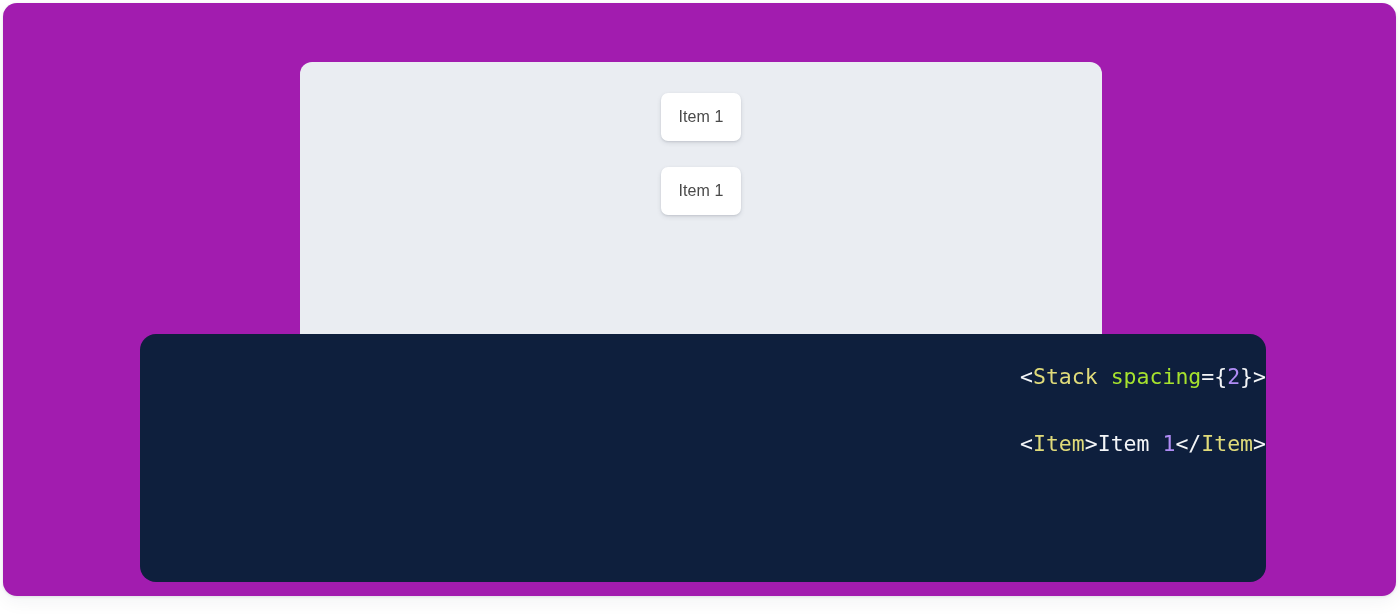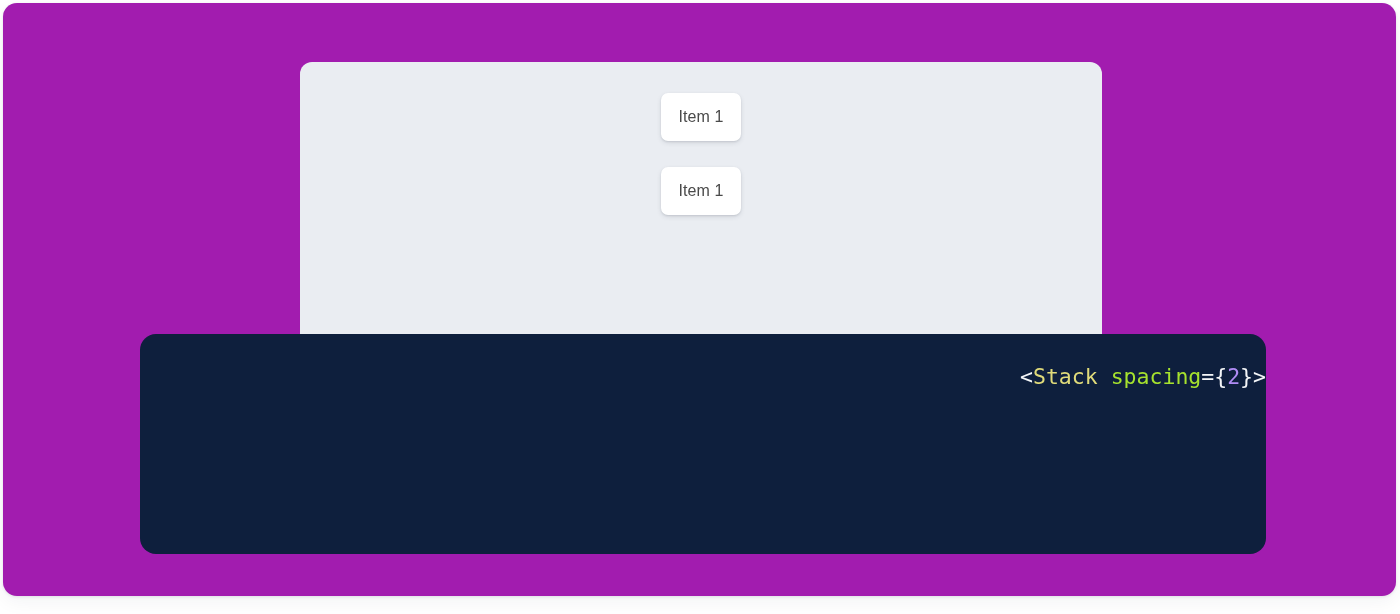--- a/index.html
+++ b/index.html
@@ -68,21 +68,21 @@
     box-shadow: 0 1px 2px rgba(30, 41, 59, 0.12),
                 0 2px 5px rgba(30, 41, 59, 0.10);
   }
 
   
   .code-block {
     position: absolute;
     left: 137px;
     top: 331px;
     width: 1126px;
-    height: 220px;
+    height: 248px;
     background: #0e1f3d;
     border-radius: 16px;
     padding: 26px 0 0 32px;
     font-family: "DejaVu Sans Mono", monospace;
     font-size: 21.5px;
     line-height: 33.6px;
     white-space: pre;
     color: #ffffff;
     overflow: hidden;
   }
@@ -101,16 +101,17 @@
 <div class="page-card">
 
   <div class="preview-panel">
     <div class="stack" id="stack-container">
         <div class="stack-item">Item 1</div>
         <div class="stack-item">Item 1</div>
       </div>
   </div>
 
   <div class="code-block" id="code-block"><span class="code-line"><span class="tok-punct">&lt;</span><span class="tok-tag">Stack</span><span class="tok-punct"> </span><span class="tok-attr">spacing</span><span class="tok-punct">={</span><span class="tok-num">2</span><span class="tok-punct">}&gt;</span></span>
+<span class="code-line"><span>  </span><span class="tok-punct">&lt;</span><span class="tok-tag">Item</span><span class="tok-punct">&gt;</span><span class="tok-text">Item </span><span class="tok-num">1</span><span class="tok-punct">&lt;/</span><span class="tok-tag">Item</span><span class="tok-punct">&gt;</span></span>
 
 </div>
 
 </div>
 
 </body></html>

